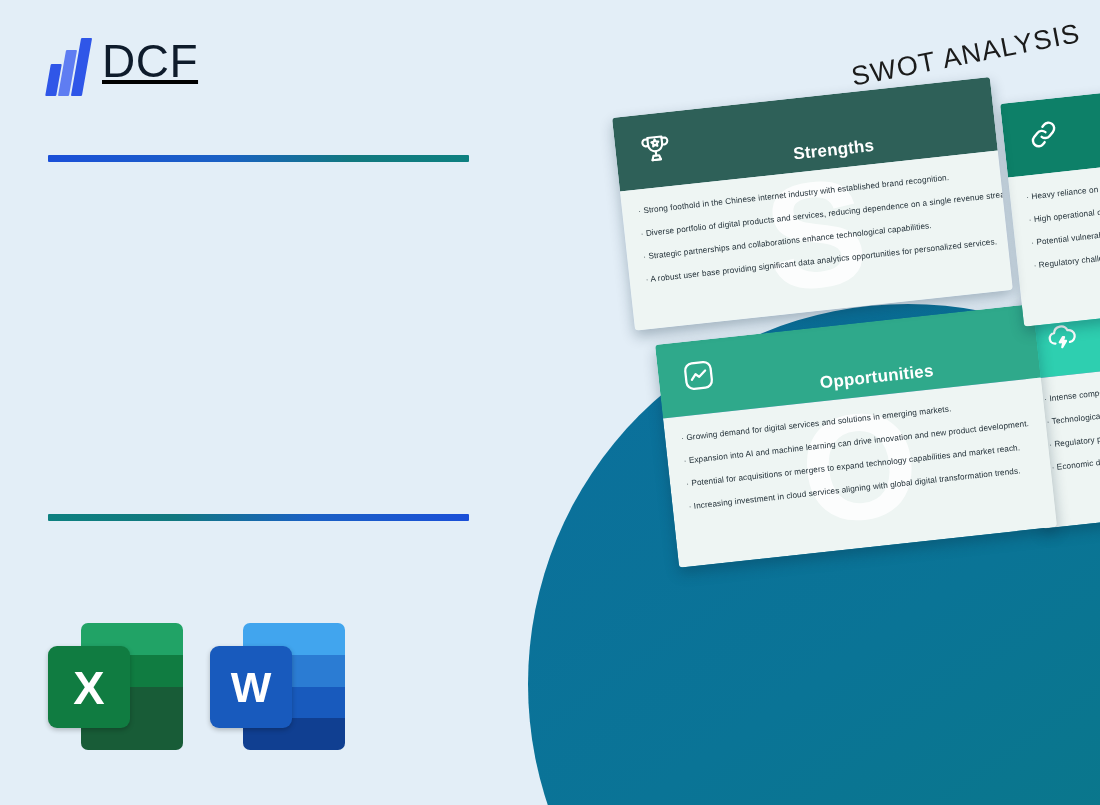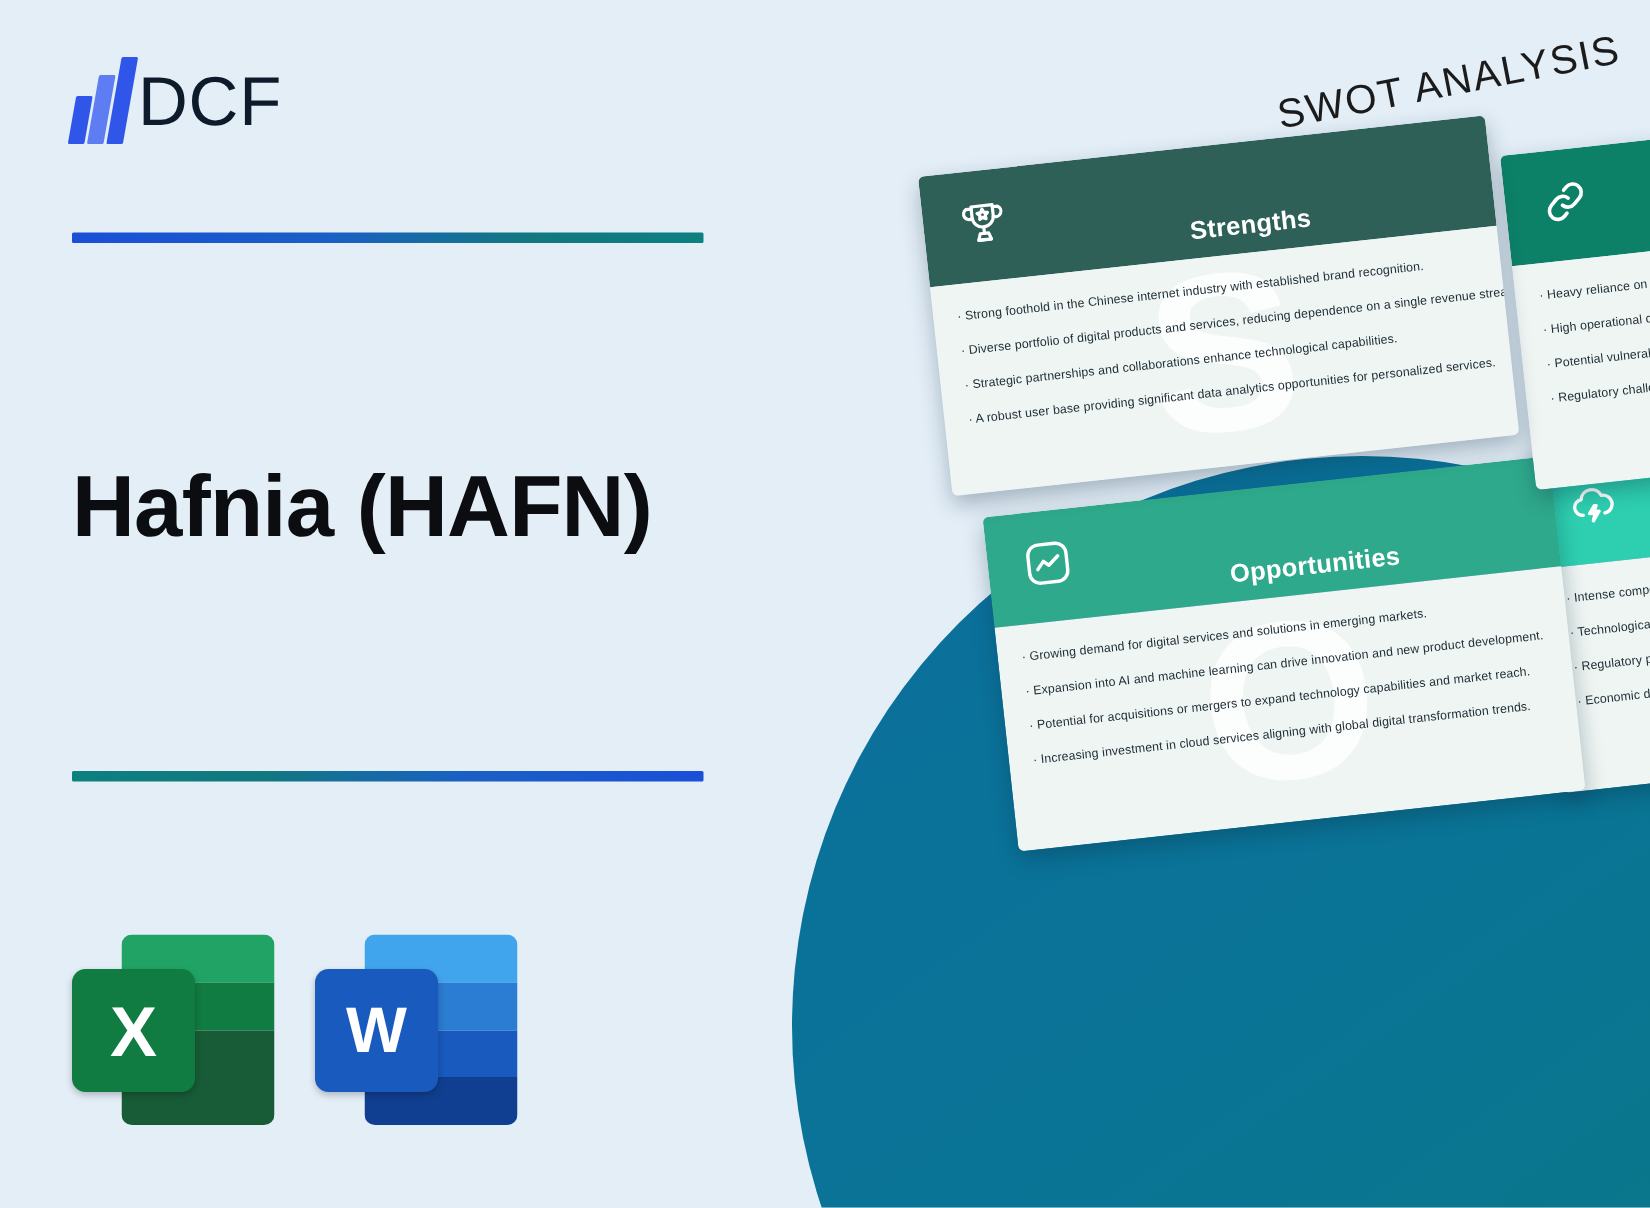--- a/index.html
+++ b/index.html
@@ -8,21 +8,21 @@
   body {
     background:#e3eef7;
     font-family:"Liberation Sans", sans-serif;
     position:relative;
   }
   #canvas { position:absolute; inset:0; width:1100px; height:805px; overflow:hidden; }
 
   
   .left-col { position:absolute; left:0; top:0; width:540px; height:805px; z-index:20; }
 
-  .brand { position:absolute; left:48px; top:38px; display:flex; align-items:center; gap:0; }
+  .brand { position:absolute; left:48px; top:38px; display:flex; gap:10px;text-decoration:underline; }
   .brand-mark { width:44px; height:58px; position:relative; }
   .brand-mark i { position:absolute; display:block; bottom:0; transform:skewX(-10deg); border-radius:1px; }
   .bm1 { left:0px;  width:11px; height:32px; background:#2f56e8; }
   .bm2 { left:14px; width:11px; height:46px; background:#5f7df2; }
   .bm3 { left:28px; width:11px; height:58px; background:#2f56e8; }
   .brand-text { font-size:46px; font-weight:400; color:#0e1b2b; letter-spacing:0.5px; line-height:1; }
 
   .rule { position:absolute; left:48px; height:7px; width:421px; border-radius:1px; }
   .rule-top { top:155px; background:linear-gradient(90deg,#1a4fd8 0%,#1a60c4 42%,#11787f 72%,#0d8080 100%); }
   .rule-bottom { top:514px; background:linear-gradient(90deg,#0d8080 0%,#11787f 30%,#1a60c4 62%,#1a4fd8 100%); }
@@ -243,21 +243,20 @@
       <span class="brand-mark">
         <i class="bm1"></i>
           <i class="bm2"></i>
           <i class="bm3"></i>
       </span>
       <span class="brand-text">DCF</span>
     </div>
 
     <div class="rule rule-top"></div>
 
-    <h1 class="page-title">Hafnia (HAFN)</h1>
 
     <div class="rule rule-bottom"></div>
 
     <div class="filetypes">
 
       <div class="xls-icon">
         <div class="xls-sheet">
           <span class="r1"></span>
             <span class="r2"></span>
             <span class="r3"></span>

